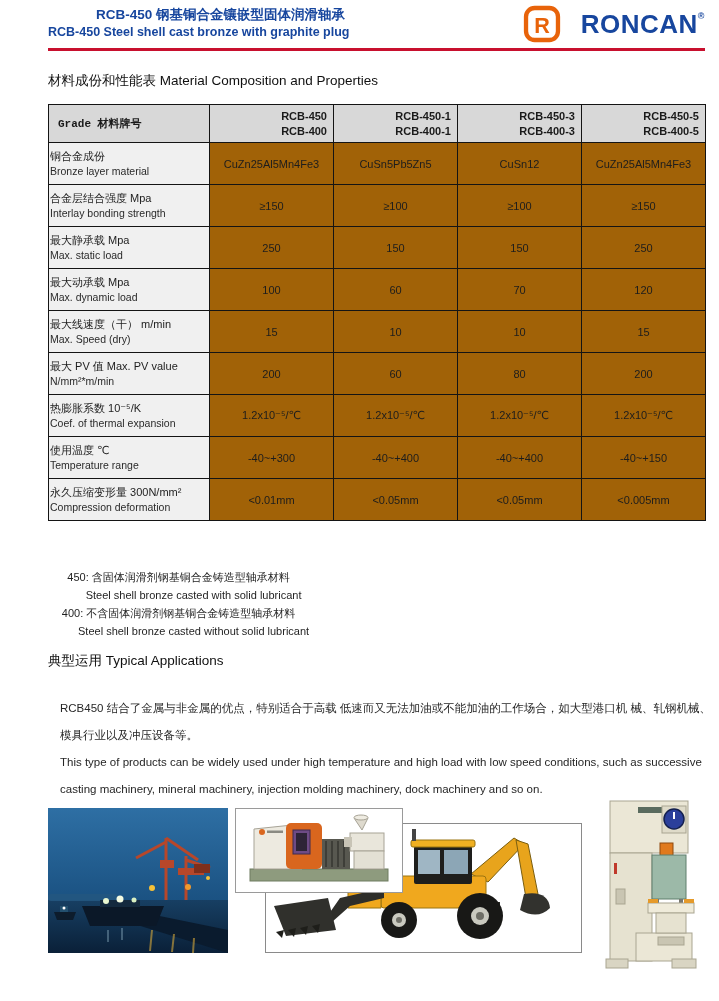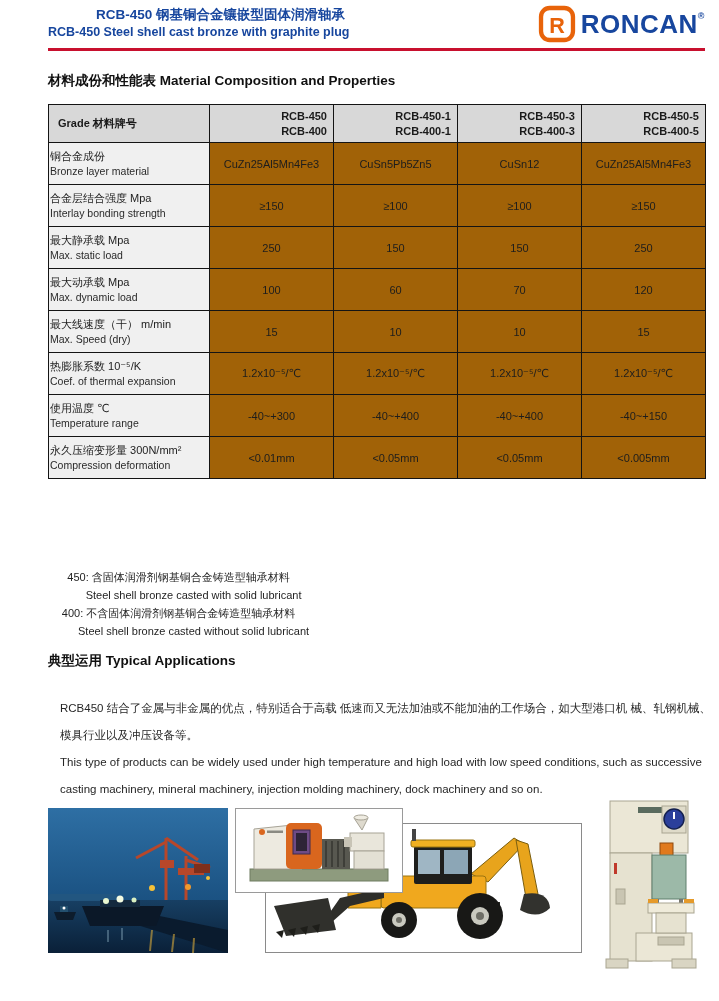--- a/index.html
+++ b/index.html
@@ -12,32 +12,32 @@
     width:719px;height:1001px;position:relative;background:#fff;
     font-family:"Liberation Sans","DejaVu Sans",sans-serif;color:var(--ink);
     overflow:hidden;
   }
   
   .hdr{position:absolute;left:48px;top:6px;}
   .hdr-zh{color:var(--blue);font-weight:bold;font-size:13.5px;line-height:17px;padding-left:48px;}
   .hdr-en{color:var(--blue);font-weight:bold;font-size:12.5px;line-height:16px;margin-top:1px;}
   .logo{position:absolute;top:5px;right:14px;display:flex;align-items:flex-start;}
   .logo-mark{width:38px;height:38px;display:block;}
-  .logo-text{font-size:26px;font-weight:bold;color:var(--blue);letter-spacing:.5px;margin-left:5px;margin-top:6px;line-height:1;}
+  .logo-text{font-size:26px;font-weight:bold;color:var(--blue);letter-spacing:.5px;margin-left:20px;margin-top:6px;line-height:1;}
   .logo-reg{font-size:9px;color:var(--blue);vertical-align:14px;font-weight:bold;}
   .rule{position:absolute;left:48px;top:48px;width:657px;height:3px;background:var(--red);}
   
-  .sec-title{position:absolute;left:48px;font-size:13.5px;font-weight:bold;color:#101010;}
+  .sec-title{position:absolute;left:48px;font-size:13.5px;font-weight:normal;color:#101010;}
   #materials-title{top:72px;}
   #apps-title{top:652px;}
   
   table.props{position:absolute;left:48px;top:104px;width:657px;border-collapse:collapse;table-layout:fixed;}
   .props th,.props td{border:1.5px solid #141414;padding:2px 6px;vertical-align:middle;}
   .props thead th{background:var(--th-bg);height:38px;font-size:11px;font-weight:bold;}
-  .props thead .grade-label{text-align:left;padding-left:9px;}
+  .props thead .grade-label{text-align:left;padding-left:9px;font-family:Liberation Mono, monospace;}
   .props thead .col-h{text-align:right;line-height:15px;}
   .props tbody tr{height:42px;}
   .props tbody th.row-label{background:var(--label-bg);text-align:left;font-weight:normal;padding-left:1px;}
   .lab-zh{font-size:11px;line-height:15px;color:#1d1d1d;}
   .lab-en{font-size:10.5px;line-height:14px;color:#2a2a2a;}
   .props tbody td{text-align:center;font-size:11px;color:#1d1d1d;background:#a16207;}
   
   #footnotes{position:absolute;left:48px;top:568px;font-size:11px;line-height:18px;color:#1f1f1f;text-align:center;}
   .fn-indent{padding-left:30px;}
   
@@ -147,20 +147,30 @@
       </tr>
       <tr>
         <th class="row-label">
           <div class="lab-zh">最大线速度（干） m/min</div>
           <div class="lab-en">Max. Speed (dry)</div>
         </th>
         <td>15</td>
         <td>10</td>
         <td>10</td>
         <td>15</td>
+      </tr>
+      <tr>
+        <th class="row-label">
+          <div class="lab-zh">最大 PV 值 Max. PV value</div>
+          <div class="lab-en">N/mm²*m/min</div>
+        </th>
+        <td>200</td>
+        <td>60</td>
+        <td>80</td>
+        <td>200</td>
       </tr>
       <tr>
         <th class="row-label">
           <div class="lab-zh">热膨胀系数 10⁻⁵/K</div>
           <div class="lab-en">Coef. of thermal expansion</div>
         </th>
         <td>1.2x10⁻⁵/℃</td>
         <td>1.2x10⁻⁵/℃</td>
         <td>1.2x10⁻⁵/℃</td>
         <td>1.2x10⁻⁵/℃</td>

